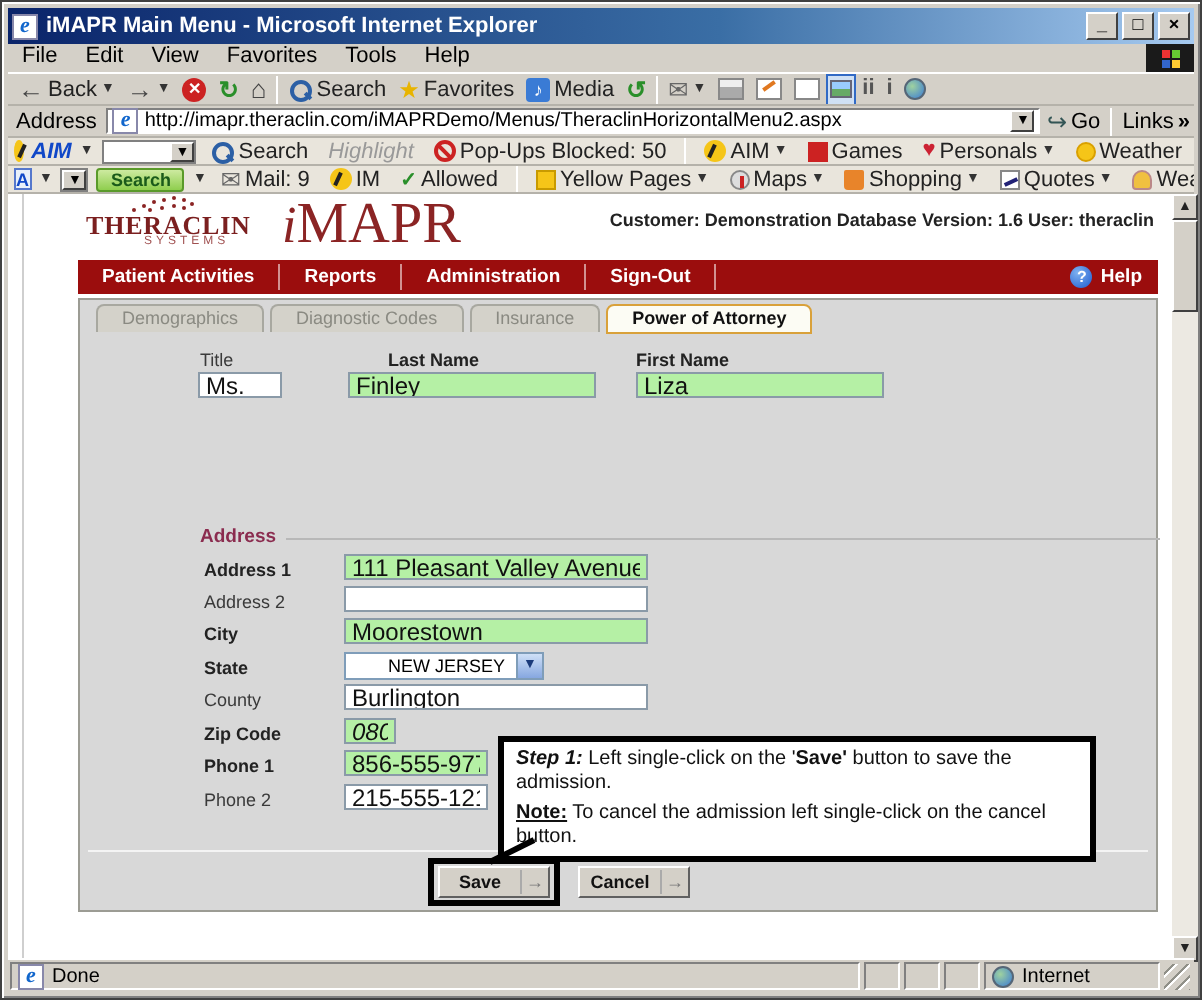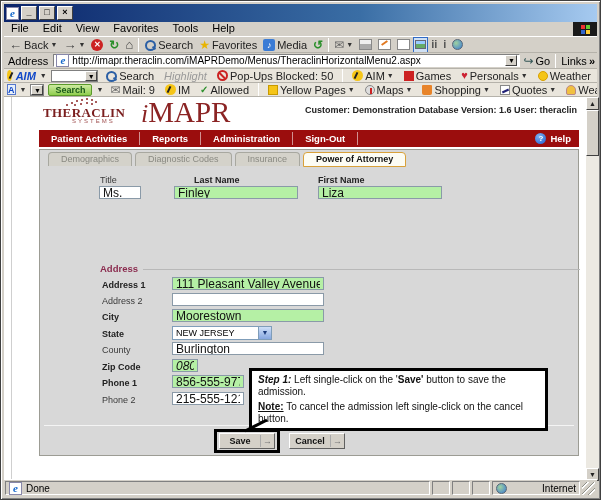--- a/index.html
+++ b/index.html
@@ -143,21 +143,21 @@
   
   .flabel { position:absolute; font-size:9px; color:#3a3a3a; }
   .flabel.bold { font-weight:bold; color:#222; }
   .finput { position:absolute; height:13px; border:1px solid #8a9aa8; background:#fff;
     font-size:12px; padding:0 3px; font-family:"Liberation Sans",sans-serif; color:#111; }
   .finput.req { background:#b5f0a5; }
   .sect { position:absolute; left:60px; top:113px; font-size:9.5px; font-weight:bold; color:#8b2c4f; }
   .sectline { position:absolute; left:103px; top:119px; width:437px; height:1px; background:#b8b8b8; }
   .fselect { position:absolute; height:14px; width:100px; border:1px solid #7f9db9; background:#fff;
     display:flex; align-items:center; }
-  .fselect .val { flex:1; font-size:9px; padding-left:3px; }
+  .fselect .val { flex:1; font-size:9px; padding-left:21px; }
   .fselect .sarr { width:13px; height:12px; background:linear-gradient(#cfe0f7,#86a7e0);
     border-left:1px solid #7f9db9; color:#1a3a7a; font-size:7px; text-align:center; line-height:12px; }
   
   .callout { position:absolute; left:245px; top:271px; width:299px; min-height:52px; background:#fff;
     border:3px solid #000; padding:3px 6px; font-size:10px; line-height:12px; color:#111; }
   .callout .note-row { margin-top:3px; }
   .co-step { font-weight:bold; font-style:italic; }
   .co-save { font-weight:bold; }
   .co-note { font-weight:bold; text-decoration:underline; }
   .pointer-svg { position:absolute; left:0; top:0; pointer-events:none; }
@@ -171,31 +171,32 @@
   .formbtn .barr { width:13px; text-align:center; font-size:9px; color:#777; }
   .save-highlight { position:absolute; left:174px; top:279px; width:66px; height:24px;
     border:3px solid #000; pointer-events:none; }
   
   .statusbar { position:absolute; left:3px; bottom:3px; right:3px; height:17px; background:#d4d0c8;
     display:flex; align-items:center; gap:2px; padding:1px 2px 1px 1px; border-top:1px solid #fff; }
   .spane { height:14px; border:1px solid; border-color:#808080 #fff #fff #808080;
     display:flex; align-items:center; gap:4px; padding:0 3px; font-size:10px; }
   .spane.main { flex:1; }
   .spane.tiny { width:18px; }
-  .spane.zone { width:88px;justify-content:space-between; }
+  .spane.zone { width:88px; }
   .grip { width:13px; height:13px; background:
     repeating-linear-gradient(135deg, transparent 0 3px, #909088 3px 4px, #fff 4px 5px); }
 </style>
 </head>
 <body>
 
 <div id="window">
 
   <div class="titlebar">
     <span class="ie-icon">e</span>
+    <span class="title">iMAPR Main Menu - Microsoft Internet Explorer</span>
     <span class="winbtn">_</span>
     <span class="winbtn">□</span>
     <span class="winbtn">×</span>
   </div>
 
   <div class="menubar">
     <span class="mitem">File</span>
     <span class="mitem">Edit</span>
     <span class="mitem">View</span>
     <span class="mitem">Favorites</span>

